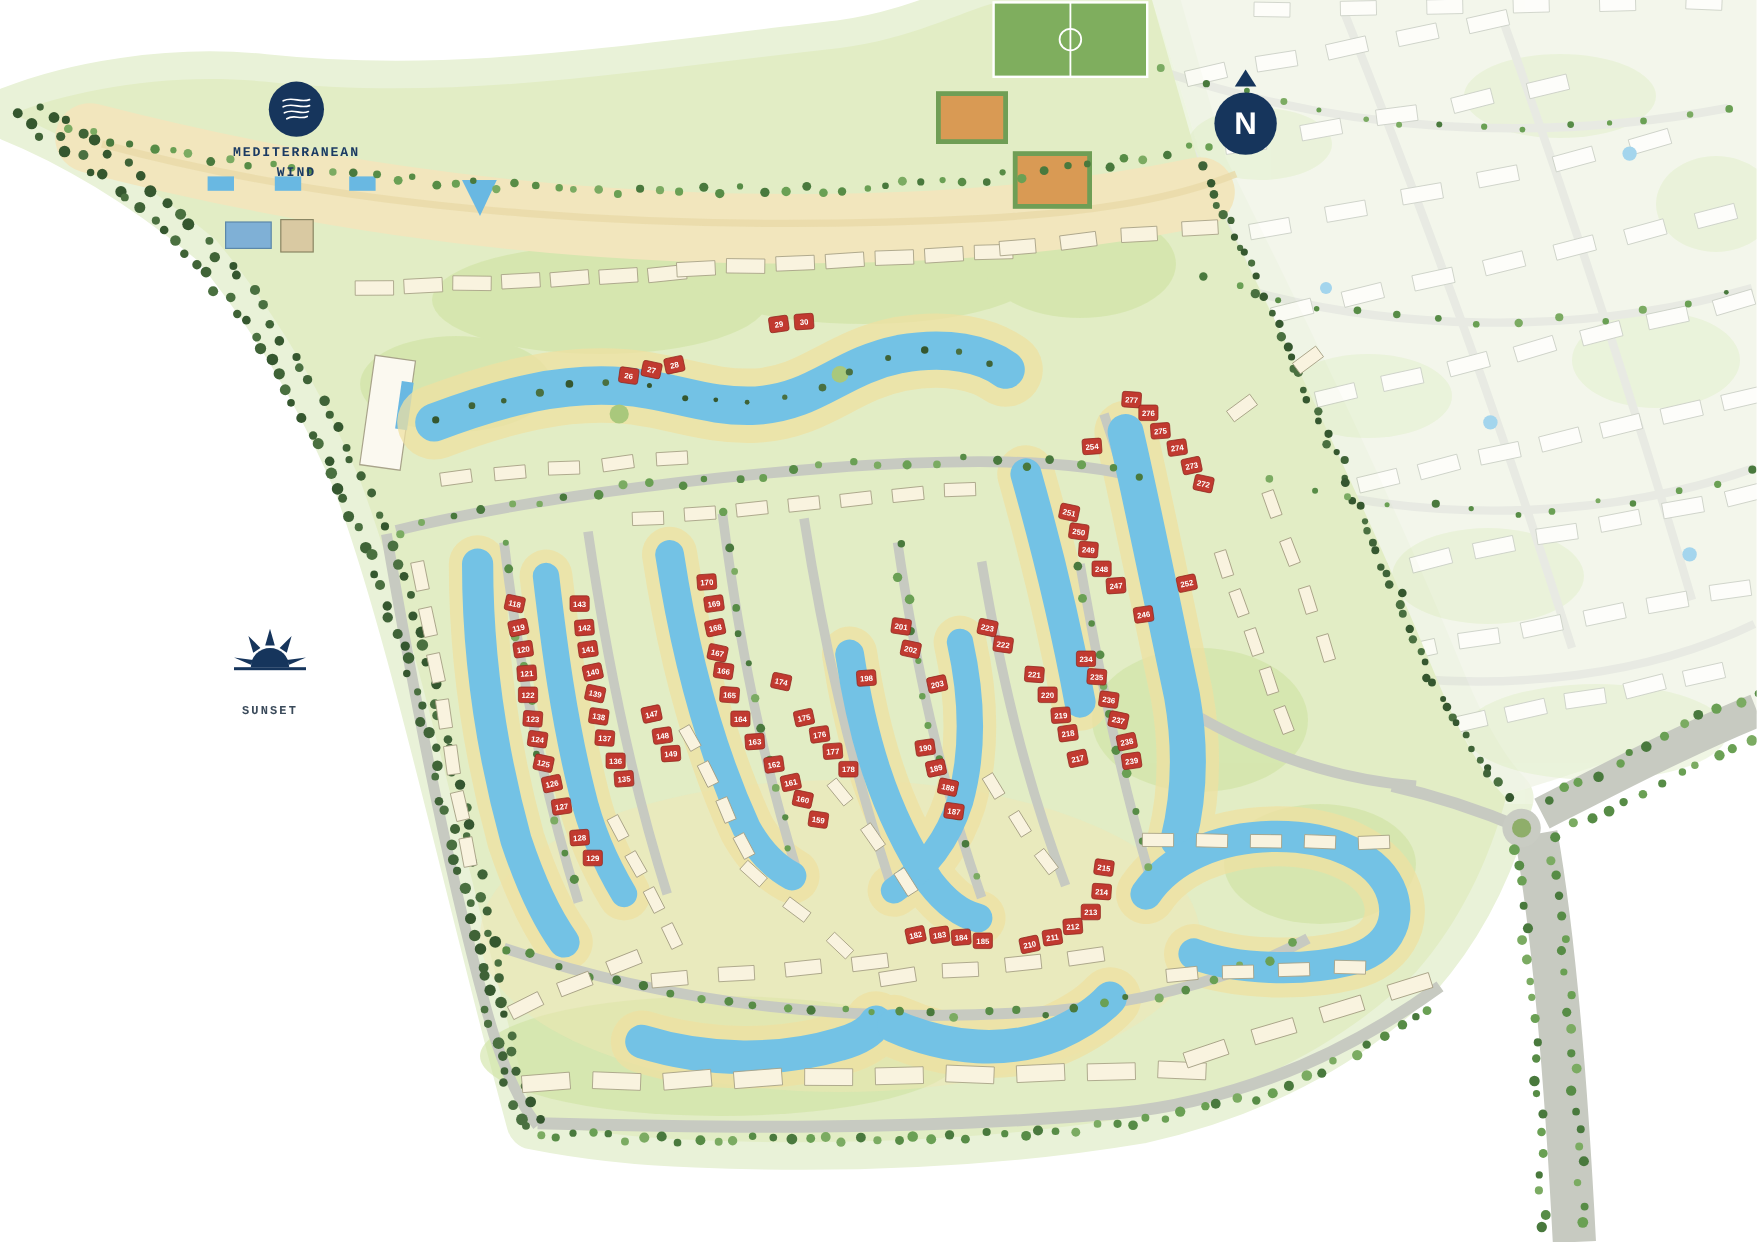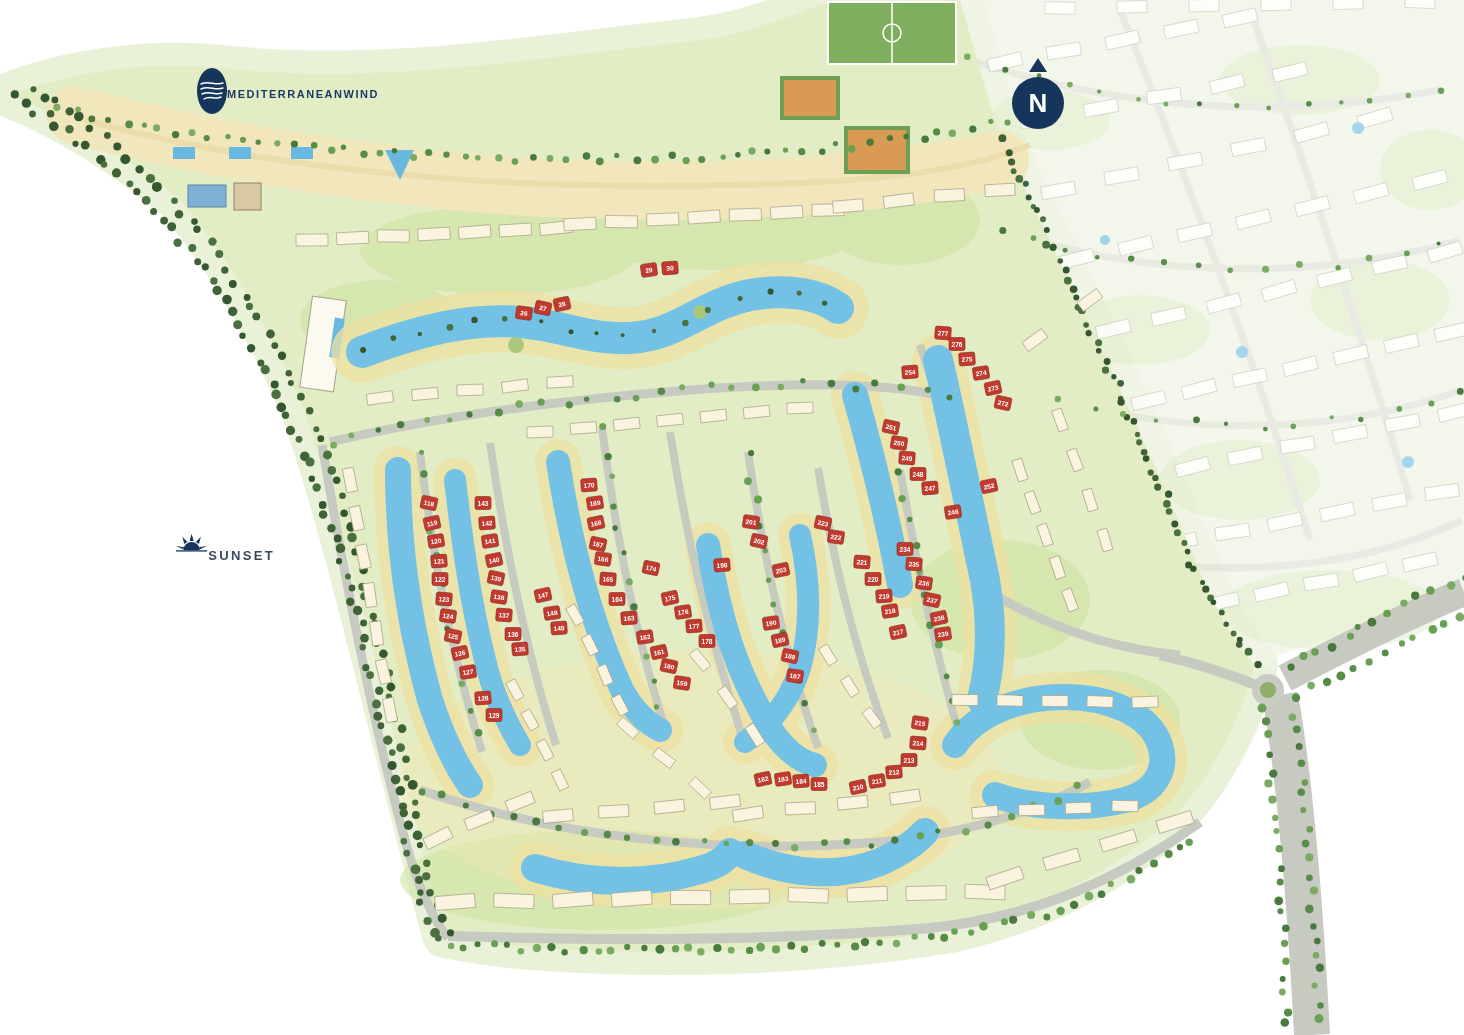--- a/index.html
+++ b/index.html
@@ -1,30 +1,30 @@
 <!DOCTYPE html>
 <html><head>
 <meta charset="utf-8">
 <style>
   html,body{margin:0;padding:0;background:#ffffff;}
   .stage{position:relative;width:1464px;height:1035px;background:#fff;overflow:hidden;
          font-family:"Liberation Sans",sans-serif;}
   .stage svg.map{position:absolute;left:0;top:0;}
-  .overlay{position:absolute;display:flex;flex-direction:row;align-items:center;
-           color:#1c3b63;text-align:center;pointer-events:none;}
+  .overlay{position:absolute;display:flex;flex-direction:column;align-items:center;
+           color:#1c3b63;text-align:center;pointer-events:none;font-family:Liberation Mono, monospace;}
   .overlay .txt{font-size:11px;letter-spacing:.14em;font-weight:bold;line-height:1.5;}
   .logo-circle{width:46px;height:46px;border-radius:50%;background:#16355c;display:flex;
                align-items:center;justify-content:center;margin-bottom:6px;}
   .compass-wrap{position:absolute;display:flex;flex-direction:column;align-items:center;}
   .compass-circle{width:52px;height:52px;border-radius:50%;background:#16355c;color:#fff;
                   display:flex;align-items:center;justify-content:center;font-size:26px;
                   font-weight:bold;letter-spacing:0;}
   .compass-tri{width:0;height:0;border-left:9px solid transparent;border-right:9px solid transparent;
                border-bottom:14px solid #16355c;margin-bottom:5px;}
-  .sun-label{font-size:13px;letter-spacing:.18em;font-weight:bold;color:#3a4a5a;margin-top:26px;text-align:right;}
+  .sun-label{font-size:10px;letter-spacing:.18em;font-weight:bold;color:#3a4a5a;margin-top:26px;text-align:right;}
   .bldg-cream{fill:#f9f3df;stroke:#a59f83;stroke-width:.7;}
   .bldg-white{fill:#fdfdf8;stroke:#b2b9aa;stroke-width:.7;}
   .road{fill:none;stroke:#c7cac1;}
   .sand{fill:none;stroke:#efe1a2;stroke-linecap:round;}
   .lake{fill:none;stroke:#73c2e5;stroke-linecap:round;}
   .tree-line{fill:none;stroke:none;}
 </style>
 </head>
 <body>
 

